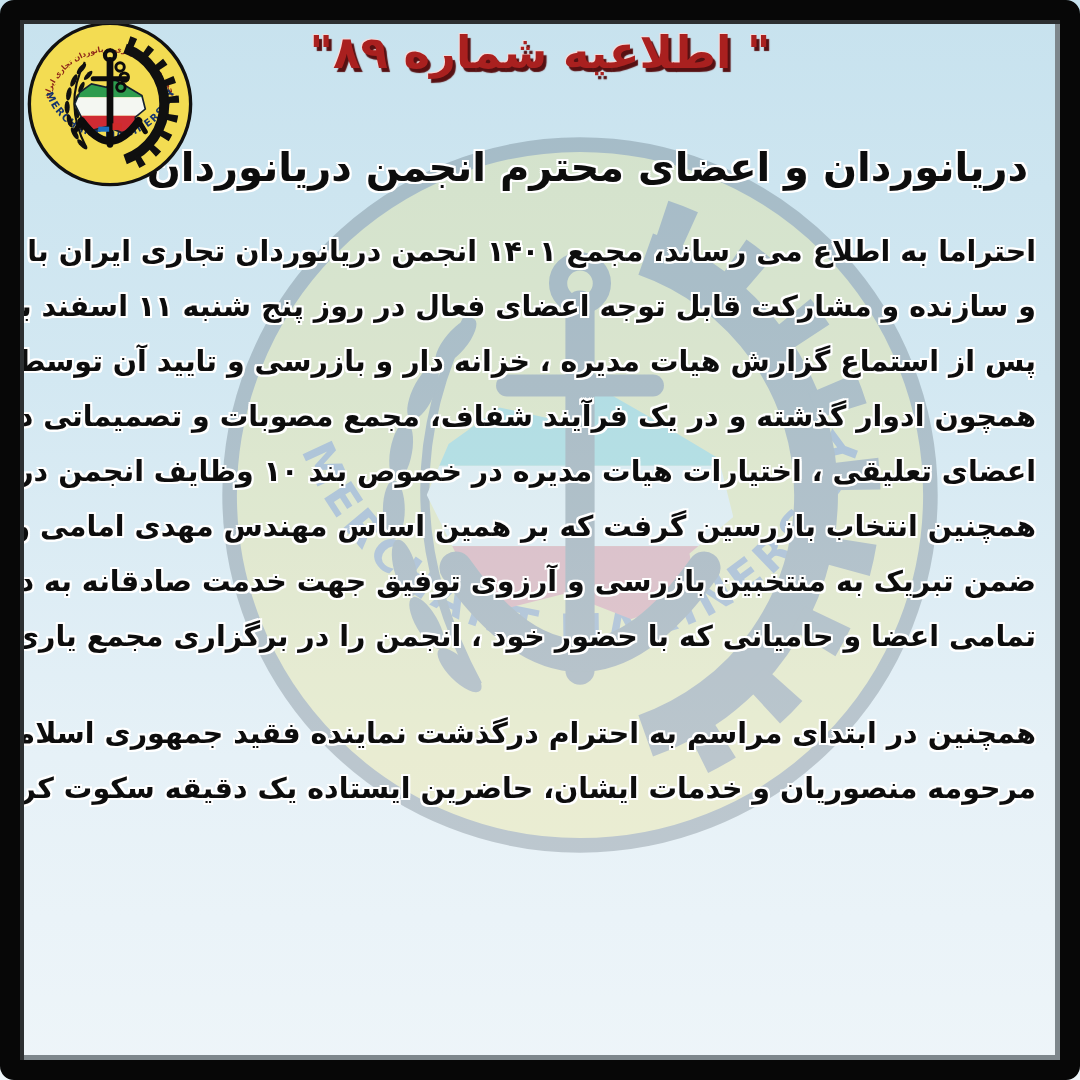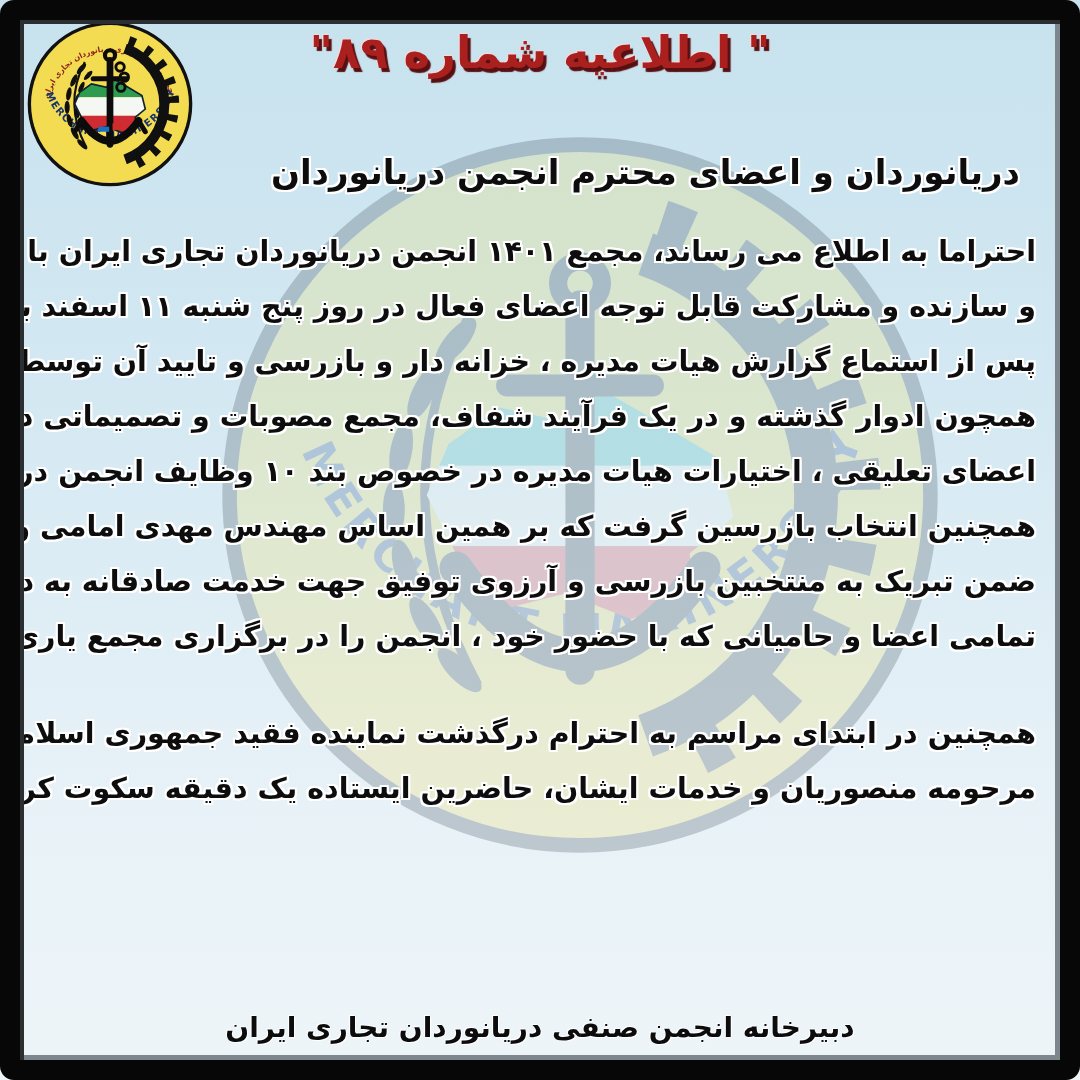--- a/index.html
+++ b/index.html
@@ -31,22 +31,22 @@
   }
   .title{
     position:absolute;top:26px;left:0;right:0;
     margin:0;text-align:center;direction:rtl;
     font-size:45px;font-weight:bold;color:#a9201f;
     text-shadow:3px 4px 1px #571012, -1px -1px 0 #f6dada;
     z-index:4;
   }
   .salutation{
     position:absolute;top:136px;right:44px;left:44px;
-    margin:16px;text-align:right;direction:rtl;
-    font-size:34px;font-weight:bold;color:#0d0d0d;
+    margin:8px;text-align:right;direction:rtl;
+    font-size:40px;font-weight:bold;color:#0d0d0d;
     text-shadow:-2px -2px 0 #ffffff,2px -2px 0 #ffffff,-2px 2px 0 #ffffff,2px 2px 0 #ffffff,0 -2px 0 #ffffff,0 2px 0 #ffffff,-2px 0 0 #ffffff,2px 0 0 #ffffff;
     z-index:4;
   }
   .body-text{
     position:absolute;top:224px;left:44px;right:44px;
     direction:rtl;z-index:4;
   }
   .para{margin:0;padding:0;}
   .para-3{margin-top:42px;}
   .line{
@@ -177,16 +177,15 @@
     <p class="para para-2">
       <span class="line">ضمن تبریک به منتخبین بازرسی و آرزوی توفیق جهت خدمت صادقانه به دریانوردان ، از</span>
       <span class="line">تمامی اعضا و حامیانی که با حضور خود ، انجمن را در برگزاری مجمع یاری رساندند</span>
     </p>
     <p class="para para-3">
       <span class="line">همچنین در ابتدای مراسم به احترام درگذشت نماینده فقید جمهوری اسلامی ایران</span>
       <span class="line last">مرحومه منصوریان و خدمات ایشان، حاضرین ایستاده یک دقیقه سکوت کردند.</span>
     </p>
   </div>
 
-  <div class="footer">دبیرخانه انجمن صنفی دریانوردان تجاری ایران</div>
 
   <div class="frame"></div>
 </div>
 
 </body></html>

